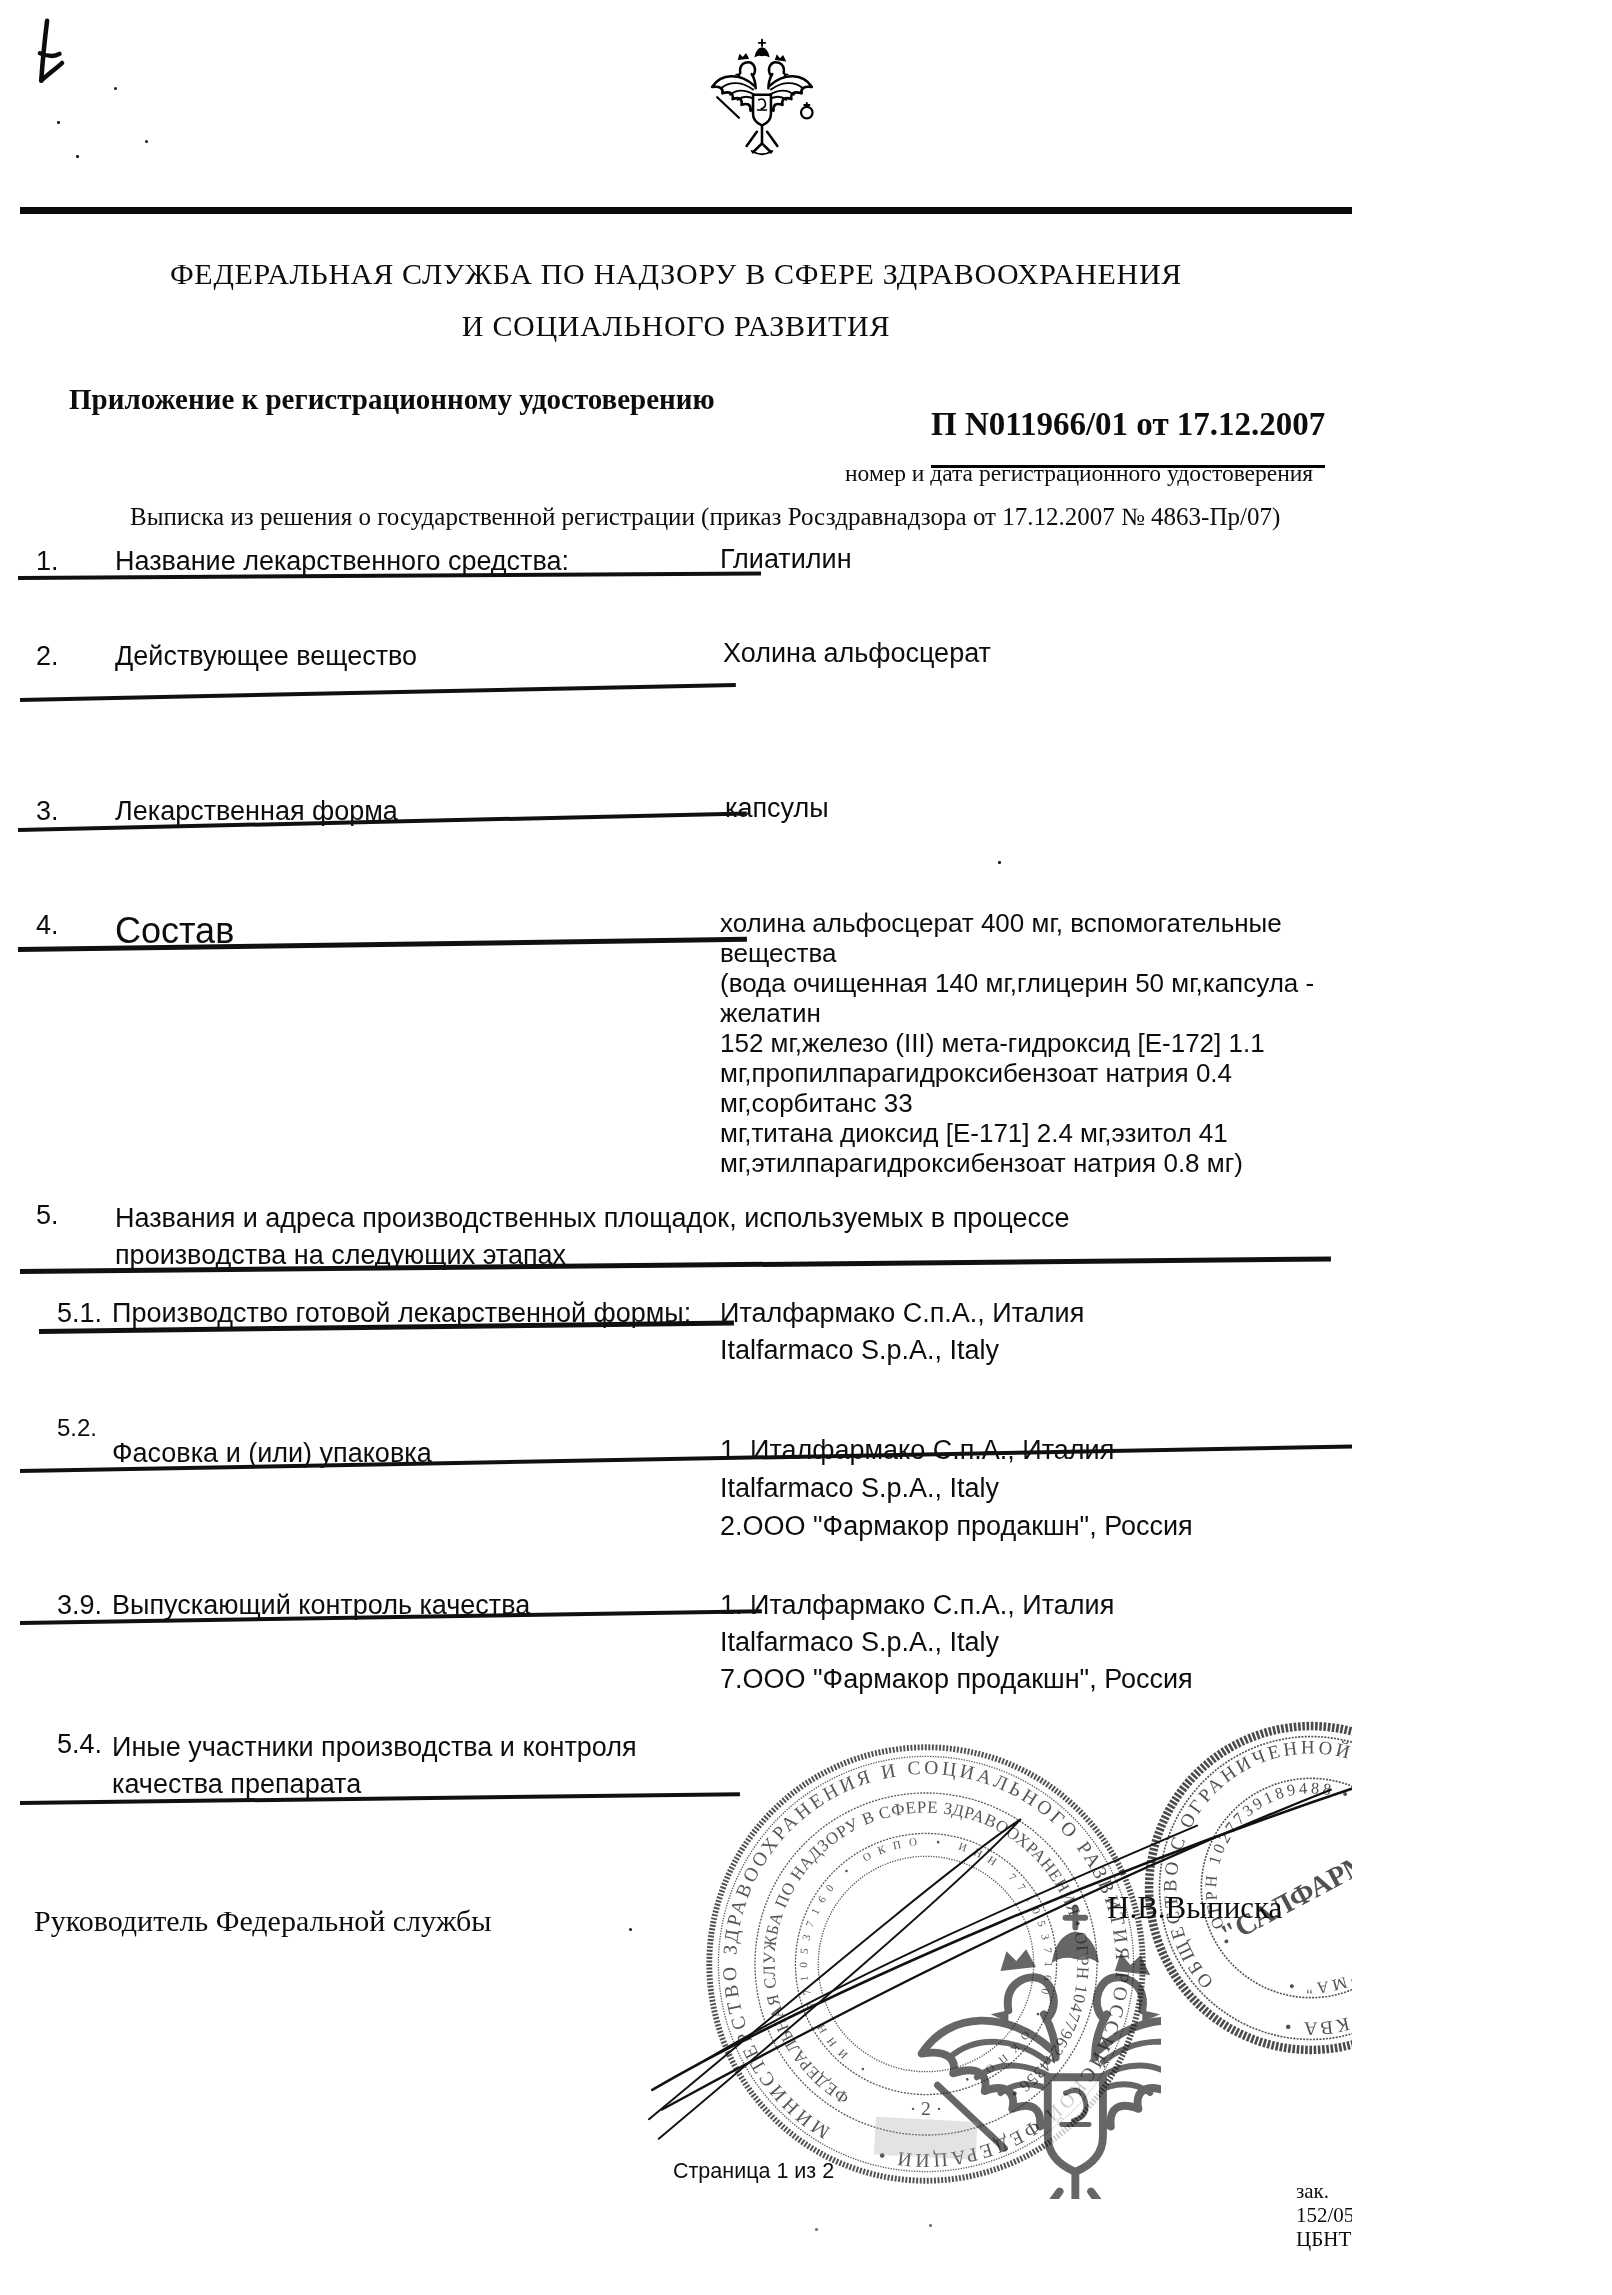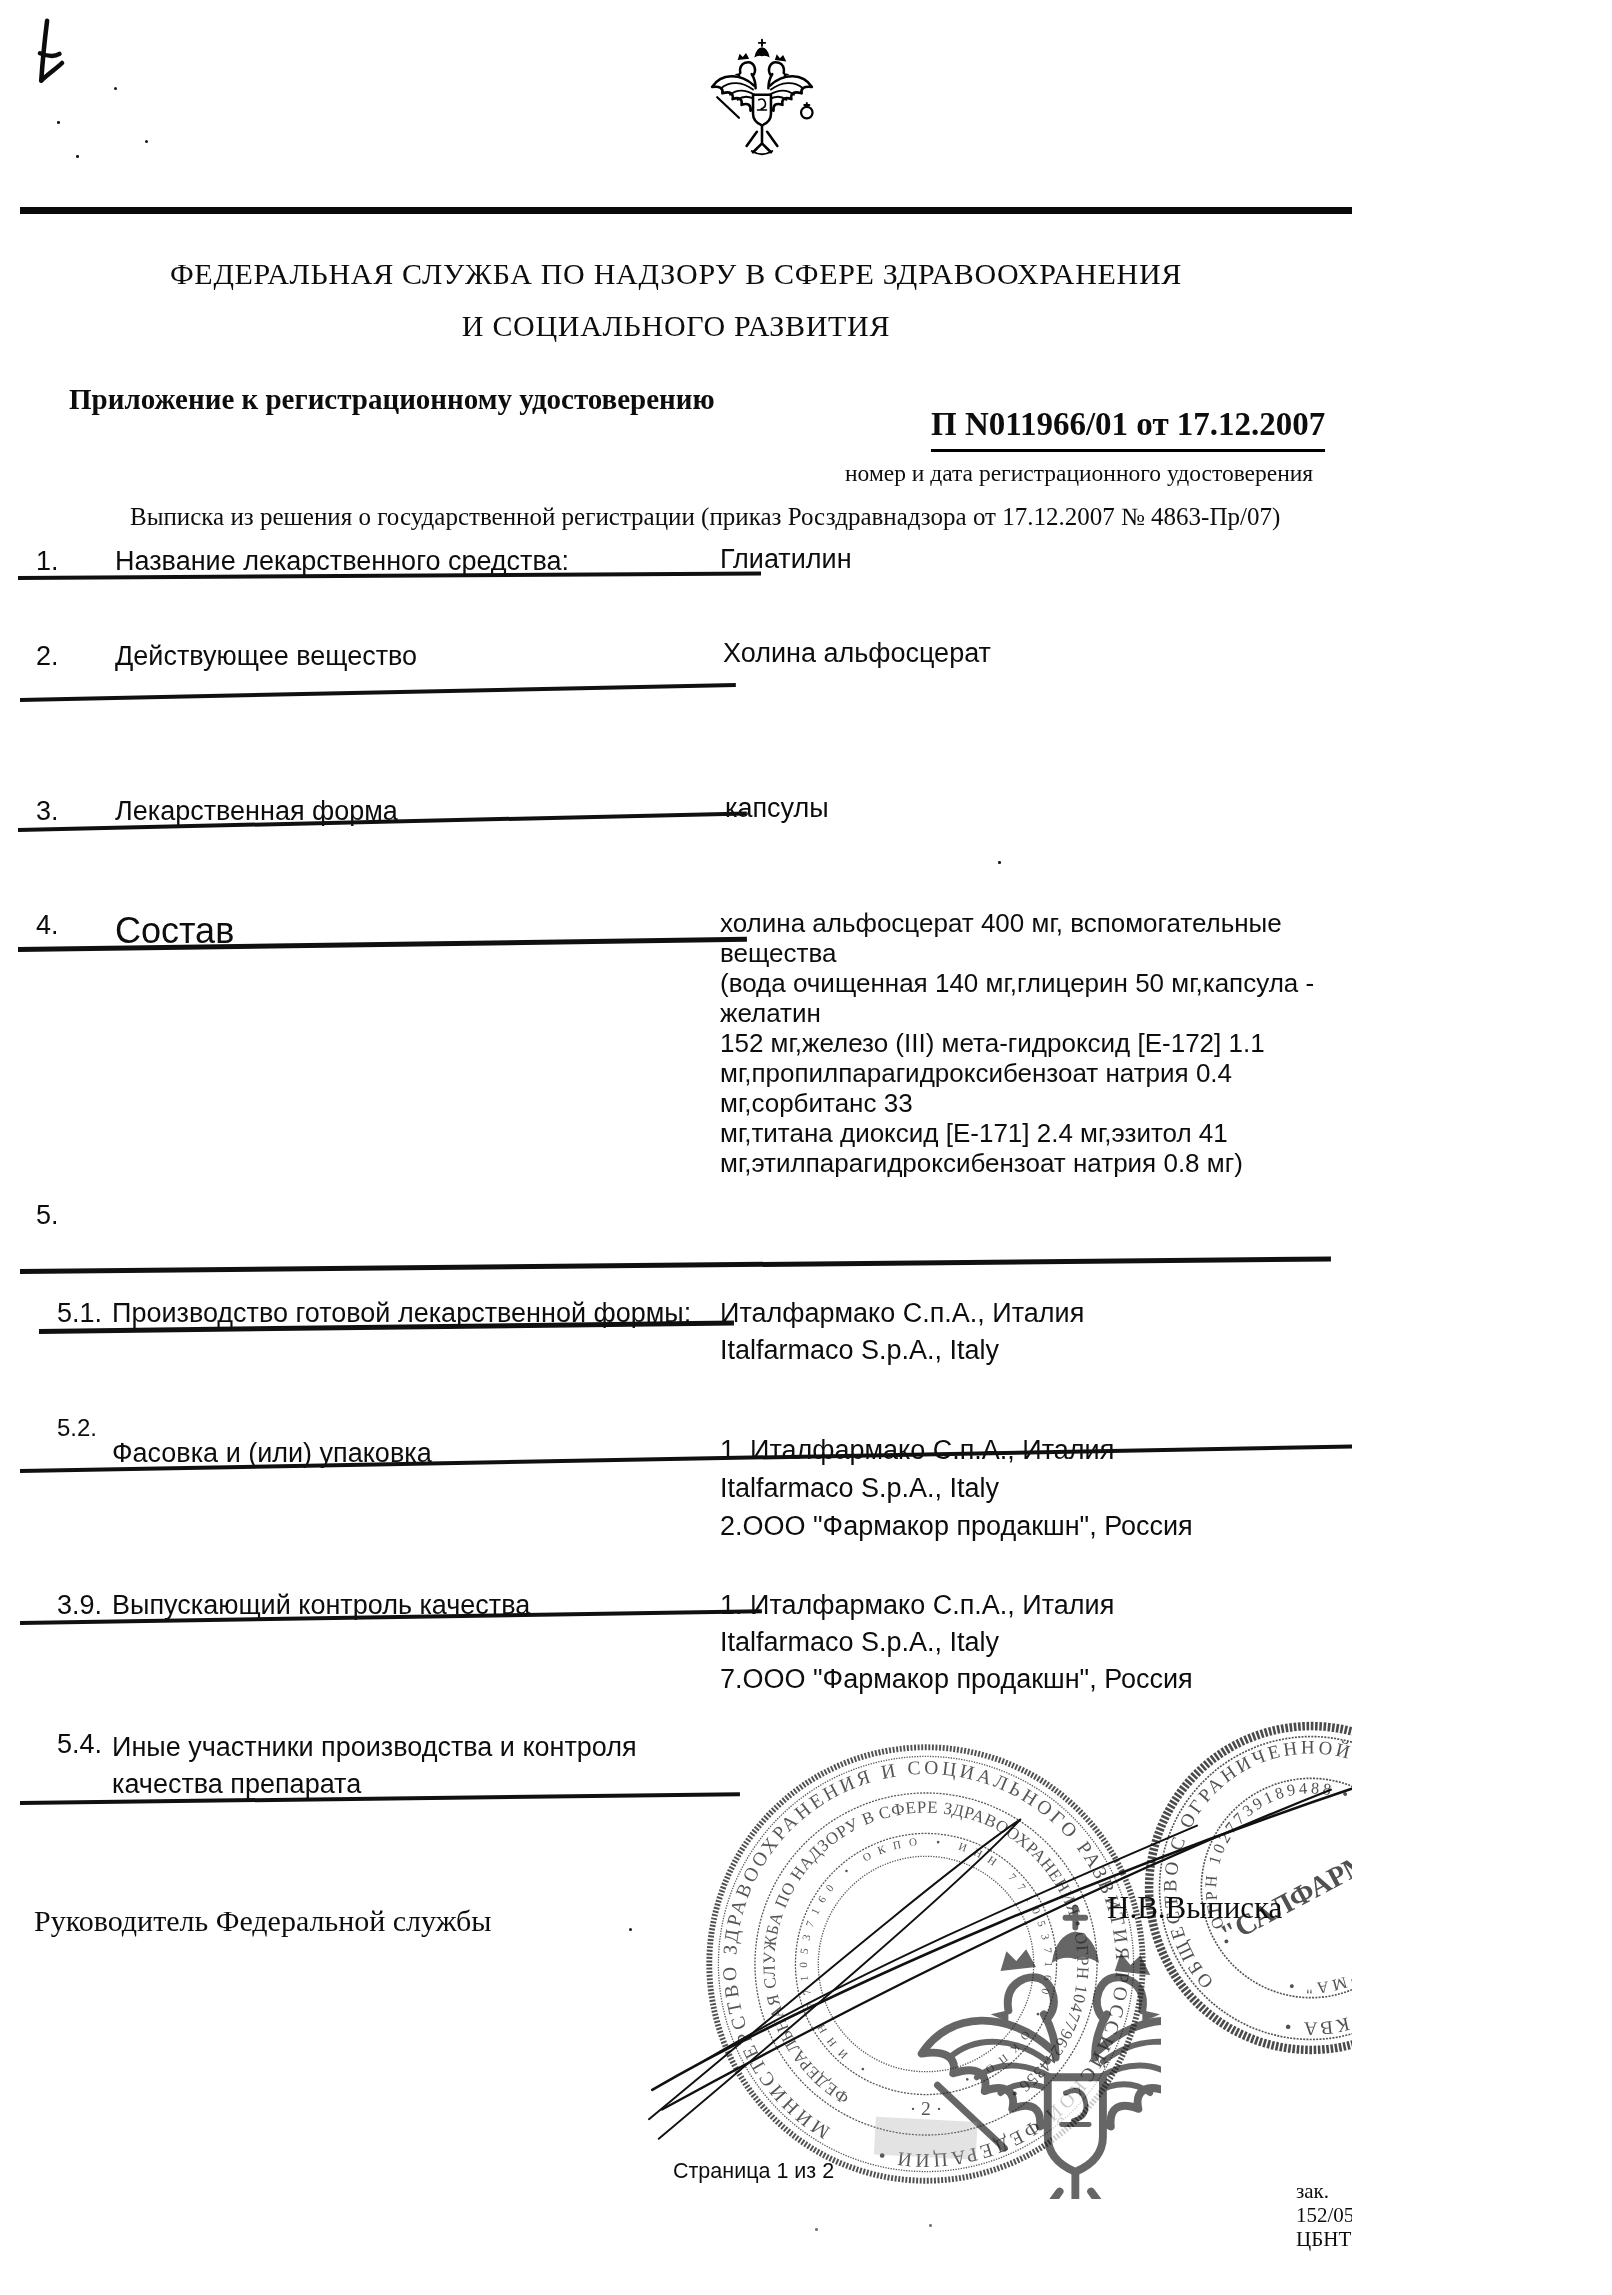--- a/index.html
+++ b/index.html
@@ -6,21 +6,21 @@
   .page{position:relative;width:1352px;height:2295px;background:#fff;overflow:hidden;
         color:#0d0d0d;}
   .t{position:absolute;white-space:pre-line;color:#0d0d0d;line-height:1.15;}
   .serif{font-family:"Liberation Serif", serif;}
   .sans{font-family:"Liberation Sans", sans-serif;}
   .center{left:0;width:100%;text-align:center;}
   .b{font-weight:bold;}
   .u{position:absolute;background:#101010;transform-origin:left center;}
   .rule{position:absolute;left:19.6px;top:207px;width:1573px;height:7.2px;background:#0a0a0a;}
   .speck{position:absolute;background:#1a1a1a;border-radius:50%;}
-  .certnum{border-bottom:3.9px solid #000;padding-bottom:5px;}
+  .certnum{border-bottom:3.9px solid #000;padding-bottom:21px;}
   svg text{font-family:"Liberation Serif", serif;}
   .stampsvg{position:absolute;}
 </style>
 </head>
 <body>
 
 <div class="page">
 
   <svg class="stampsvg" style="left:25px;top:14.3px" width="78" height="85" viewBox="0 0 120 130">
     <g fill="none" stroke="#0c0c0c" stroke-width="7" stroke-linecap="round">
@@ -92,20 +92,22 @@
   <div class="t sans" style="left:115px;top:910px;font-size:36px;">Состав</div>
   <div class="t sans" style="left:720px;top:908px;font-size:26px;line-height:30px;">холина альфосцерат 400 мг, вспомогательные вещества
 (вода очищенная 140 мг,глицерин 50 мг,капсула - желатин
 152 мг,железо (III) мета-гидроксид [Е-172] 1.1
 мг,пропилпарагидроксибензоат натрия 0.4 мг,сорбитанс 33
 мг,титана диоксид [Е-171] 2.4 мг,эзитол 41
 мг,этилпарагидроксибензоат натрия 0.8 мг)</div>
   <div class="u" style="left:18px;top:947px;width:729px;height:4.6px;transform:rotate(-0.8deg);"></div>
 
   <div class="t sans" style="left:36px;top:1200px;font-size:27px;">5.</div>
+  <div class="t sans" style="left:115px;top:1200px;font-size:27px;line-height:37px;">Названия и адреса производственных площадок, используемых в процессе
+производства на следующих этапах</div>
   <div class="u" style="left:19.6px;top:1269px;width:1311px;height:4.6px;transform:rotate(-0.55deg);"></div>
 
   <div class="t sans" style="left:57px;top:1298px;font-size:27px;">5.1.</div>
   <div class="t sans" style="left:112px;top:1298px;font-size:27px;">Производство готовой лекарственной формы:</div>
   <div class="t sans" style="left:720px;top:1295px;font-size:27px;line-height:37px;">Италфармако С.п.А., Италия
 Italfarmaco S.p.A., Italy</div>
   <div class="u" style="left:39px;top:1329px;width:695px;height:4.6px;transform:rotate(-0.7deg);"></div>
 
   <div class="t sans" style="left:57px;top:1414px;font-size:24px;">5.2.</div>
   <div class="t sans" style="left:112px;top:1438px;font-size:27px;">Фасовка и (или) упаковка</div>

